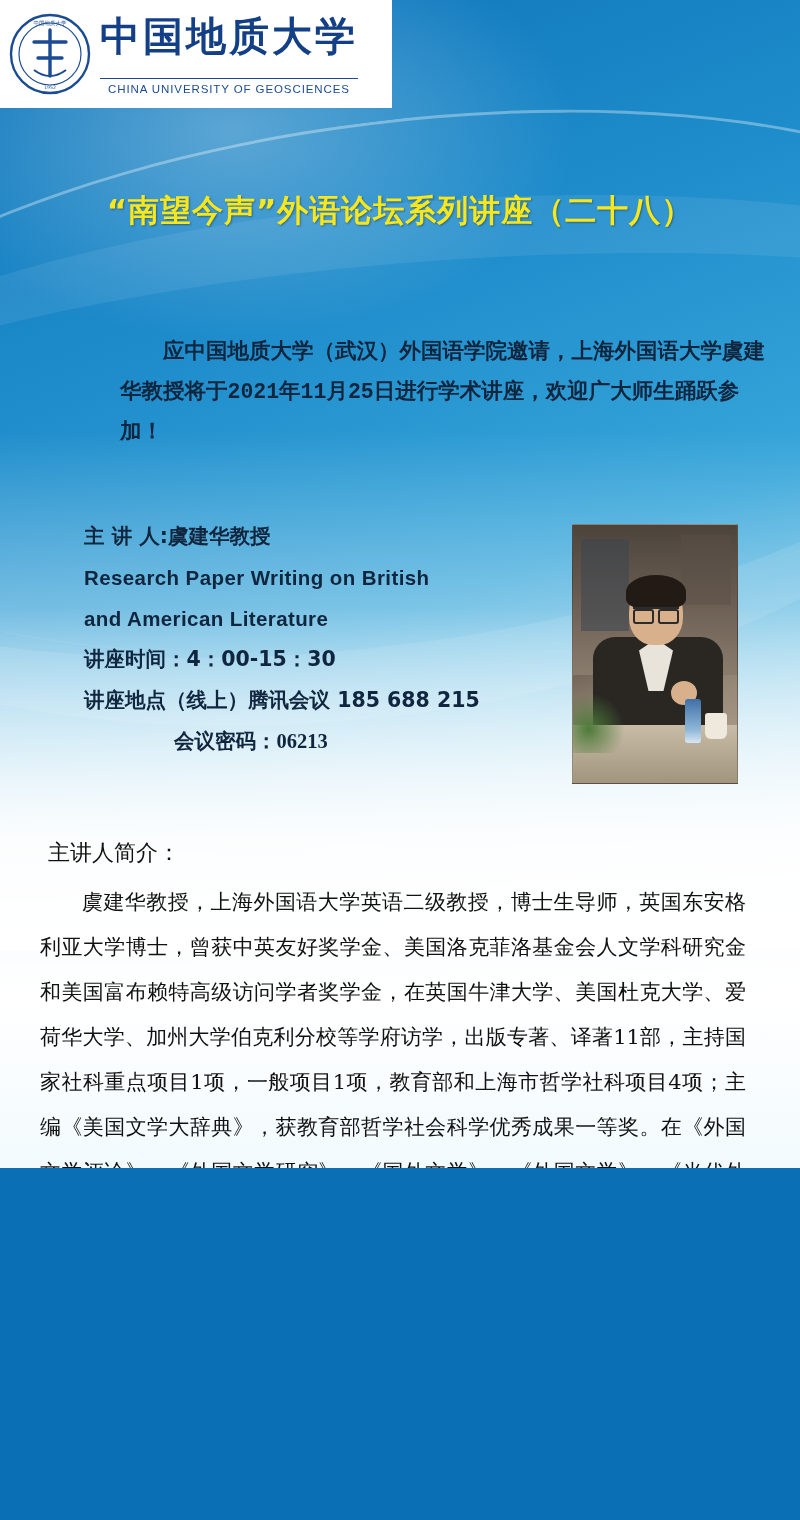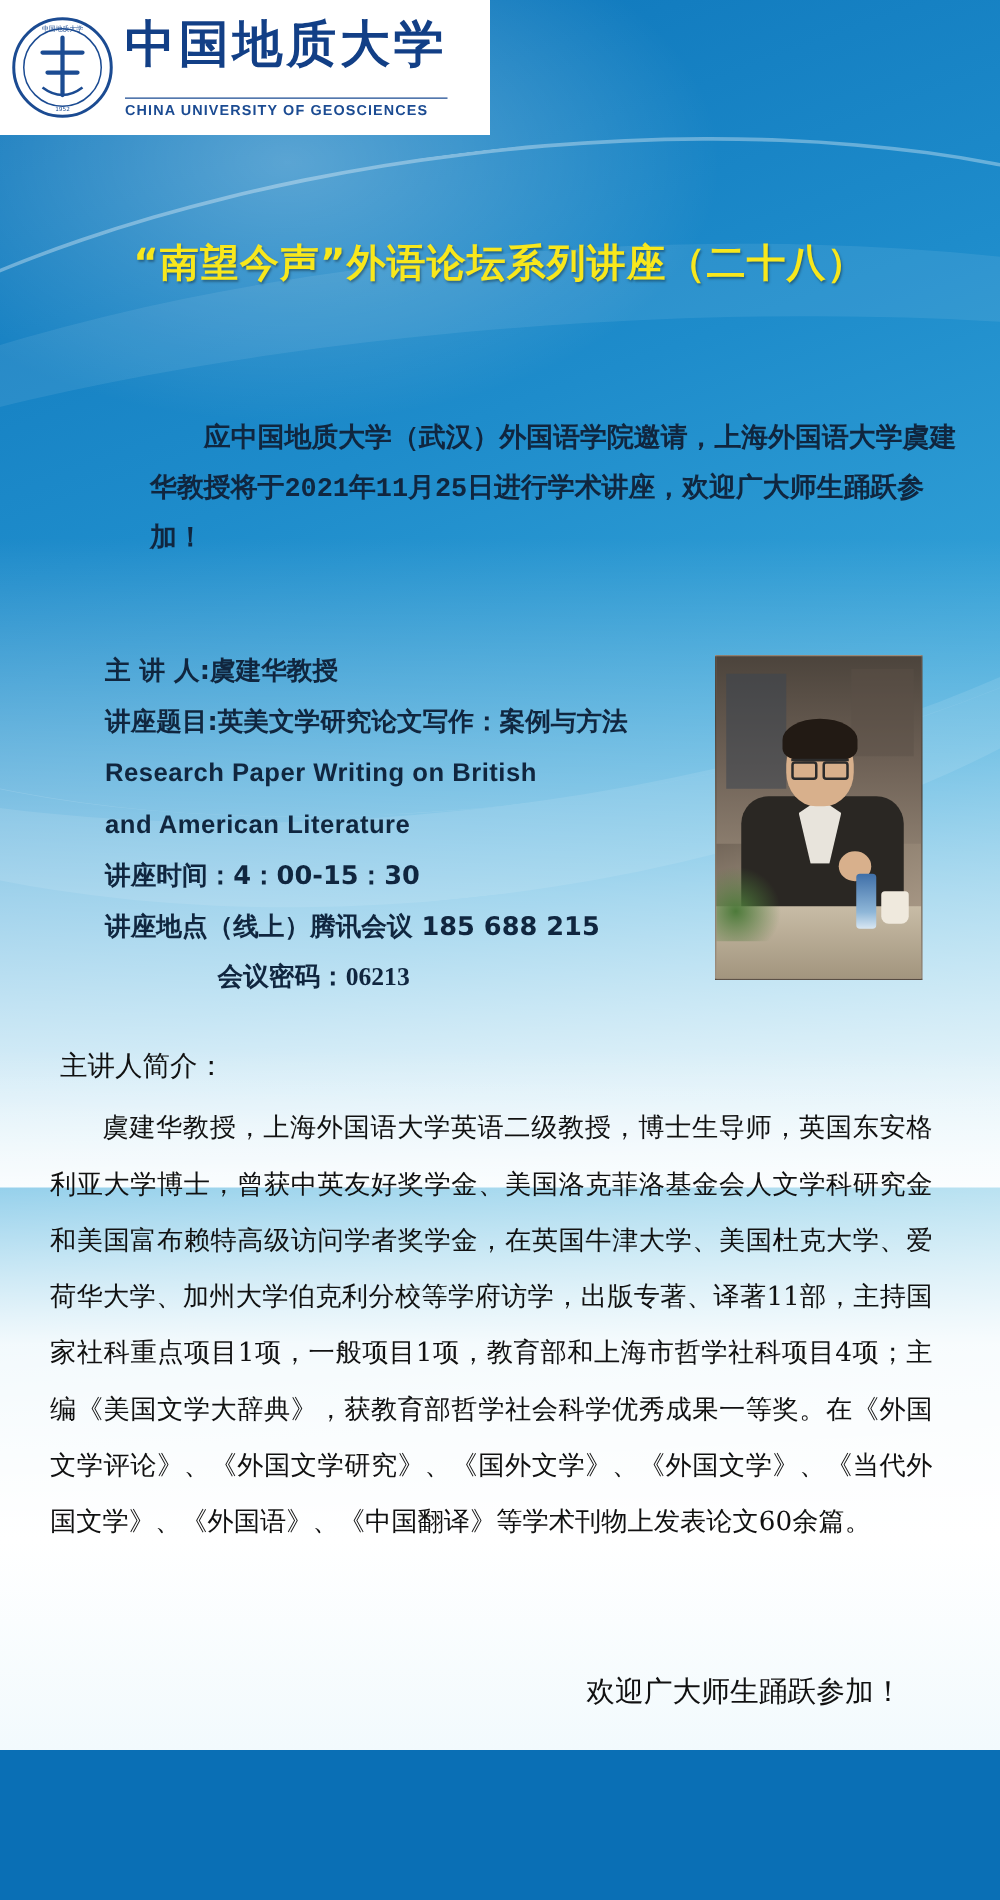--- a/index.html
+++ b/index.html
@@ -9,21 +9,21 @@
   body {
     width: 800px;
     height: 1520px;
     font-family: "Liberation Sans", "DejaVu Sans", sans-serif;
     background: #0a6fb5;
     overflow: hidden;
   }
   .poster {
     position: relative;
     width: 800px;
-    height: 1400px;
+    height: 1168px;
     overflow: hidden;
     background: linear-gradient(160deg, #0b72b8 0%, #1e8ccb 28%, #37a6da 52%, #7fc9e6 72%, #bfe3f2 88%, #e8f6fb 100%);
   }
   
   .swoosh {
     position: absolute;
     border-radius: 50%;
     pointer-events: none;
   }
   .swoosh-a {
@@ -111,27 +111,28 @@
   .logo-cn {
     font-family: "DejaVu Sans", "Liberation Sans", sans-serif;
     font-size: 40px;
     font-weight: bold;
     color: #123f86;
     letter-spacing: 3px;
     line-height: 1.1;
   }
   .logo-en {
     font-size: 11.5px;
-    font-weight: bold;
+    font-weight: normal;
     color: #1b4b92;
     letter-spacing: 0.9px;
     margin-top: 20px;
     border-top: 1px solid #1b4b92;
     padding-top: 4px;
     white-space: nowrap;
+    text-align: center;
   }
 
   
   .title {
     position: absolute;
     left: 0;
     top: 190px;
     width: 800px;
     text-align: center;
     font-family: "DejaVu Sans", "Liberation Sans", sans-serif;
@@ -347,21 +348,20 @@
       <div class="logo-en">CHINA UNIVERSITY OF GEOSCIENCES</div>
     </div>
   </div>
 
   <div class="title">“南望今声”外语论坛系列讲座（二十八）</div>
 
   <div class="intro">应中国地质大学（武汉）外国语学院邀请，上海外国语大学虞建华教授将于2021年11月25日进行学术讲座，欢迎广大师生踊跃参加！</div>
 
   <div class="details">
     <div>主 讲 人:虞建华教授</div>
-    <div>讲座题目:英美文学研究论文写作：案例与方法</div>
     <div class="en">Research Paper Writing on British</div>
     <div class="en">and American Literature</div>
     <div>讲座时间：4：00-15：30</div>
     <div>讲座地点（线上）腾讯会议 185 688 215</div>
     <div class="pwd">会议密码：06213</div>
   </div>
 
   <div class="photo">
     <div class="backwall"></div>
     <div class="panel"></div>

